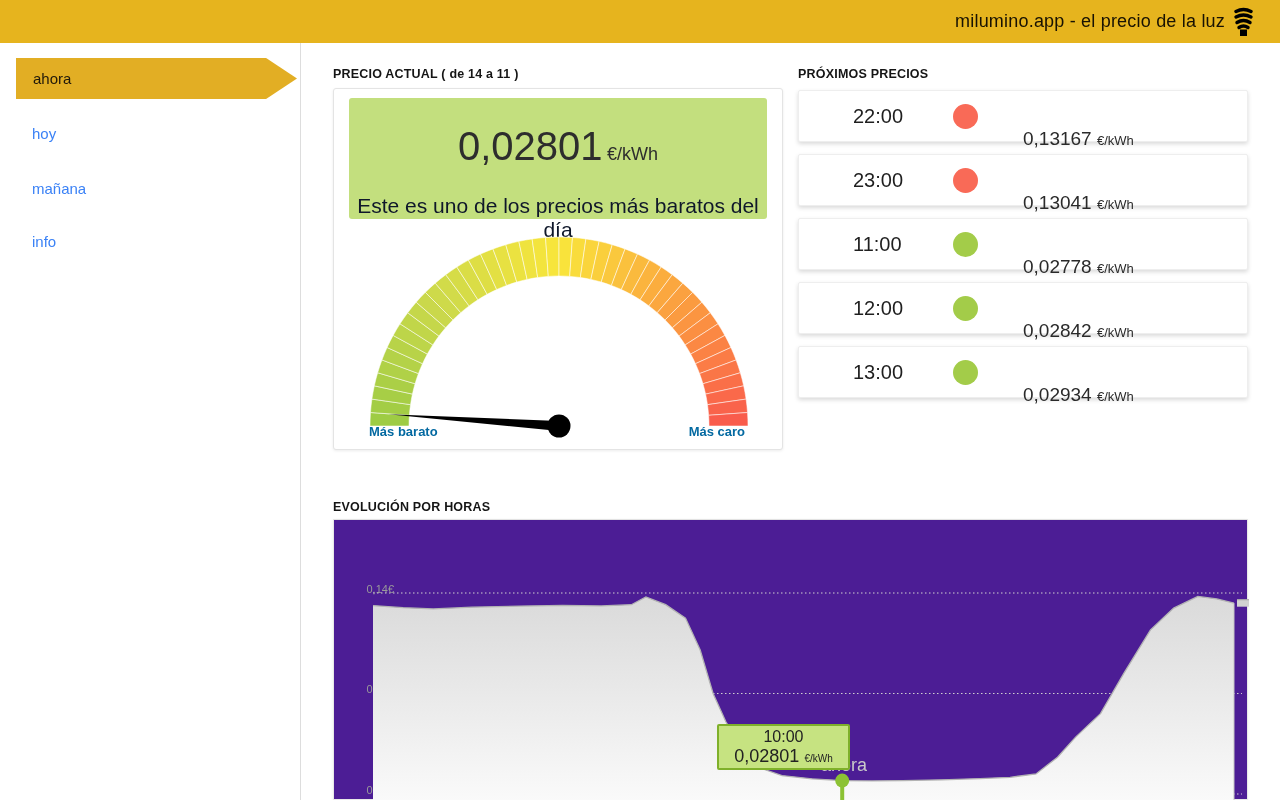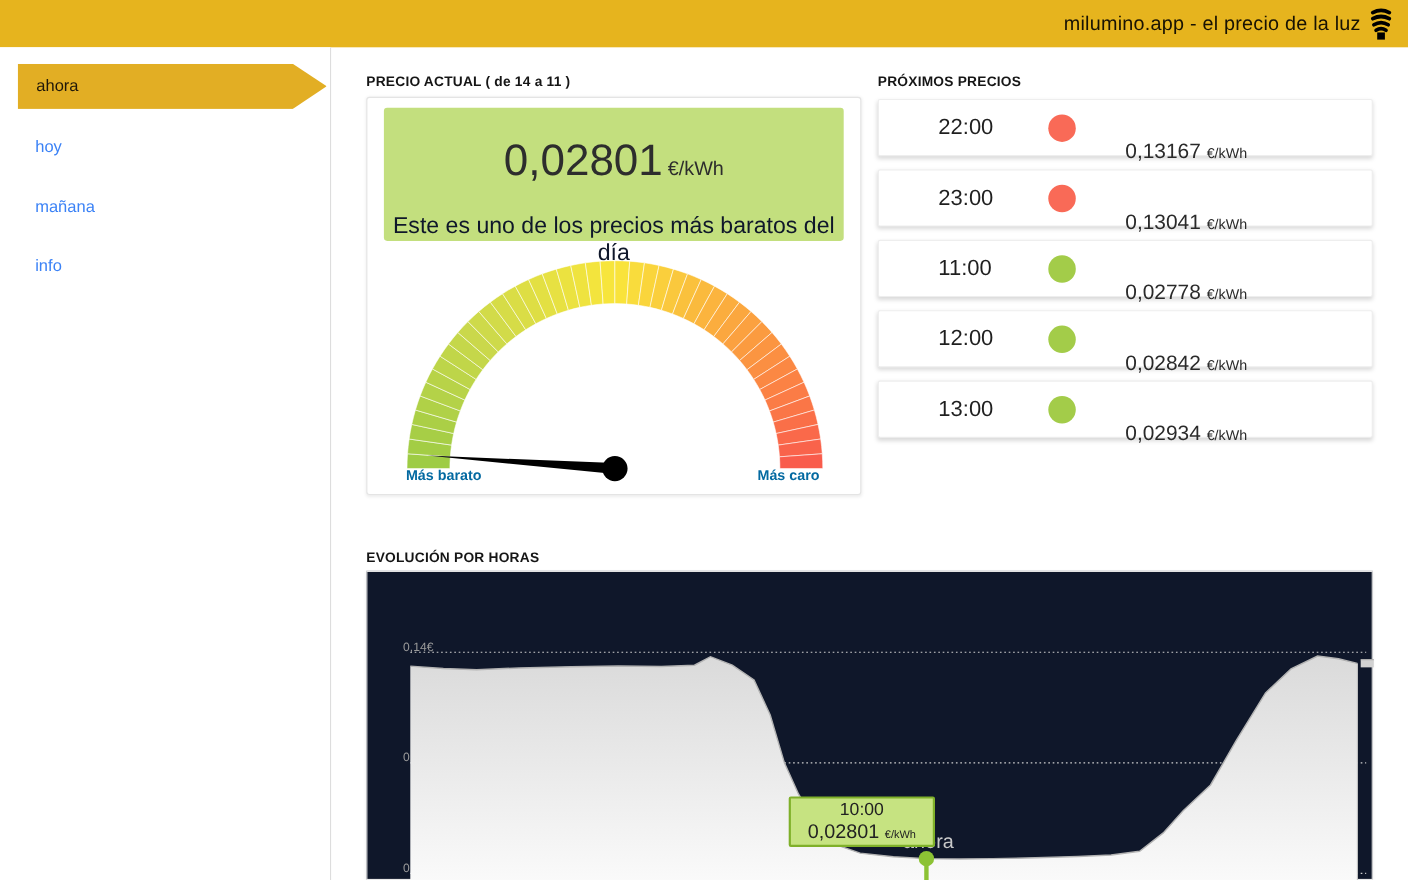--- a/index.html
+++ b/index.html
@@ -2,21 +2,21 @@
 <html><head>
 <meta charset="utf-8">
 <style>
   * { margin:0; padding:0; box-sizing:border-box; }
   html,body { width:1280px; height:800px; overflow:hidden; background:#fff;
               font-family:"Liberation Sans","DejaVu Sans",sans-serif; }
   #app { position:relative; width:1280px; height:800px; background:#fff; }
 
   
   .topbar { position:absolute; left:0; top:0; width:1280px; height:43px;
-            display:flex; align-items:center; justify-content:flex-end; padding-right:14px; gap:8px; }
+            display:flex; align-items:center; justify-content:flex-end; padding-right:26px; gap:8px; }
   .topbar-title { font-size:18px; color:#181203; letter-spacing:.2px; }
   .bulb { width:21px; height:30px; }
 
   
   .sidebar { position:absolute; left:0; top:43px; width:301px; height:757px;
              background:#fff; border-right:1px solid #ddd; }
   .nav-banner { position:absolute; left:16px; top:15px; width:281px; height:41px;
                 clip-path:polygon(0 0, 89% 0, 100% 50%, 89% 100%, 0 100%);
                 display:flex; align-items:center; padding-left:17px;
                 font-size:15px; color:#20180a; cursor:pointer; }
@@ -49,21 +49,21 @@
                background:#fff; border-radius:2px; border:1px solid #eee;
                box-shadow:0 2px 4px rgba(0,0,0,.15);
                display:flex; align-items:center; cursor:pointer; }
   .pr-time { position:absolute; left:54px; font-size:20px; color:#1f1f1f; }
   .pr-dot  { position:absolute; left:154px; width:25px; height:25px; border-radius:50%; }
   .pr-price{ position:absolute; left:224px; font-size:19px; color:#2a2a2a;margin-top:46px; }
   .pr-unit { font-size:13px; }
 
   
   .chart-card { position:absolute; left:333px; top:519px; width:915px; height:281px;
-                background:#0f172a; border:1px solid #e8e8e8; border-top-color:#e2e2e2;
+                background:#4c1d95; border:1px solid #e8e8e8; border-top-color:#e2e2e2;
                 box-shadow:0 1px 3px rgba(0,0,0,.07); }
   .chart-svg { position:absolute; left:0; top:0; width:915px; height:281px; }
   .ytick { position:absolute; left:6px; width:54px; text-align:right; font-size:11px; color:#9a9a9a; }
   .yt-0 { top:63px; } .yt-1 { top:163px; } .yt-2 { top:264px; }
   .now-label { position:absolute; left:487px; top:235px; font-size:18px; color:#c9c9c9; z-index:2; }
   .tooltip { position:absolute; left:383px; top:204px; width:133px; height:46px;
              border:2px solid #7fb02a; border-radius:2px; background:#c6e381;
              text-align:center; z-index:3; }
   .tt-time  { font-size:16px; color:#222; margin-top:2px; line-height:18px; }
   .tt-price { font-size:18px; color:#222; line-height:21px; }

